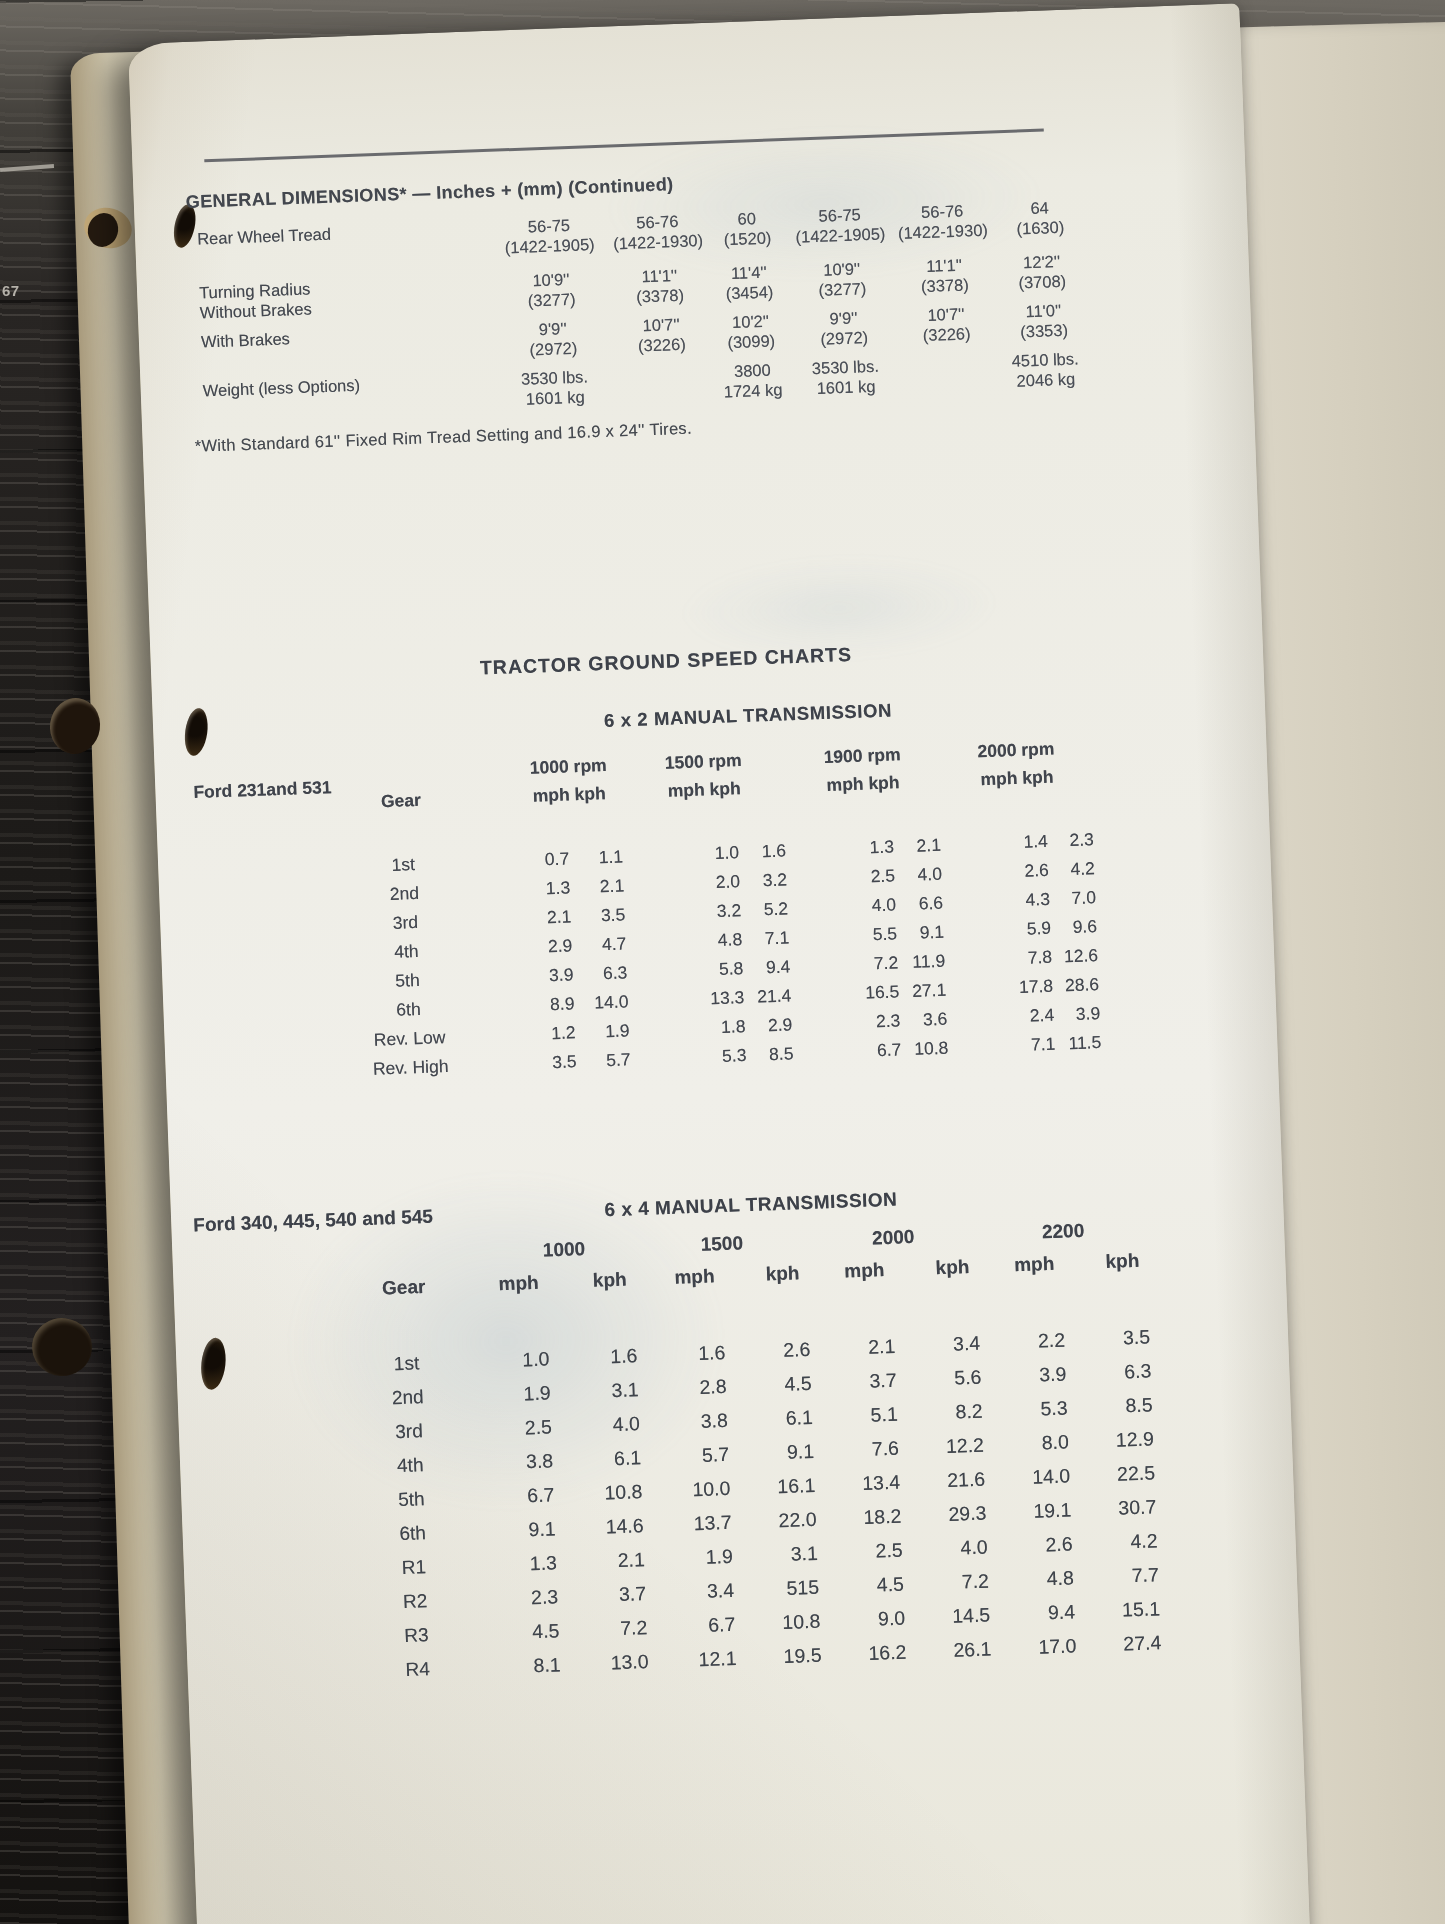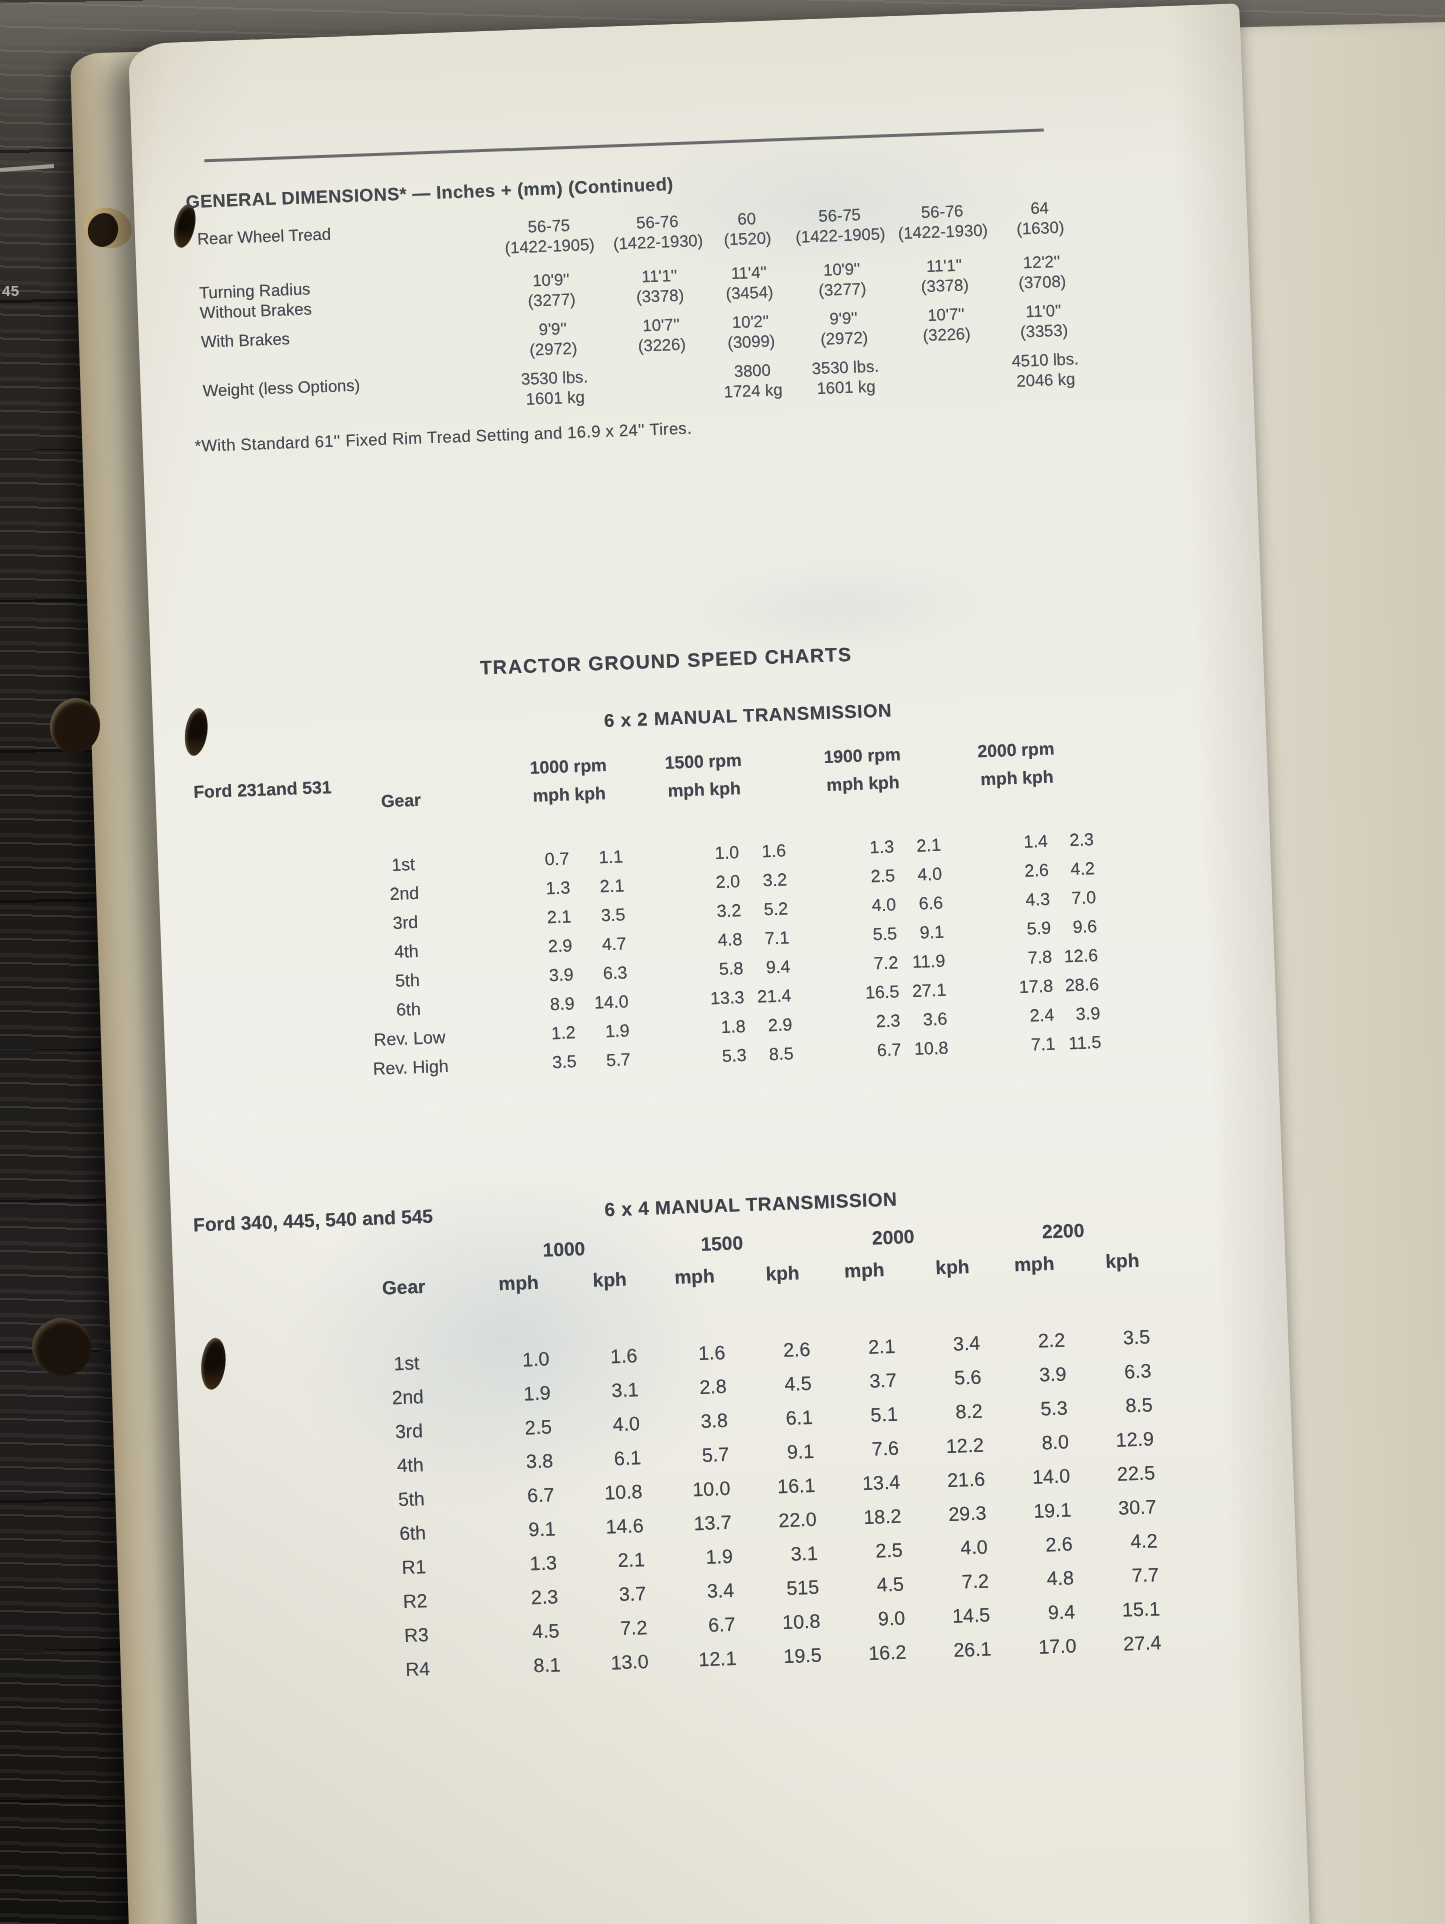--- a/index.html
+++ b/index.html
@@ -119,21 +119,21 @@
 </head>
 <body>
 
 <div class="wood"></div>
 <div class="stack"></div>
 <div class="usheet"></div>
 <div class="uhole uh1t"></div>
 <div class="uhole uh1d"></div>
 <div class="uhole uh2"></div>
 <div class="uhole uh3"></div>
-<div class="margin-num">45</div>
+<div class="margin-num">67</div>
 <div class="ledge"></div>
 
 <div class="page txt-soft">
   <div class="phole ph1"></div>
   <div class="phole ph2"></div>
   <div class="phole ph3"></div>
   <div class="ghost ga"></div>
   <div class="ghost gb"></div>
   <div class="ghost gc"></div>
   <div class="rule"></div>

